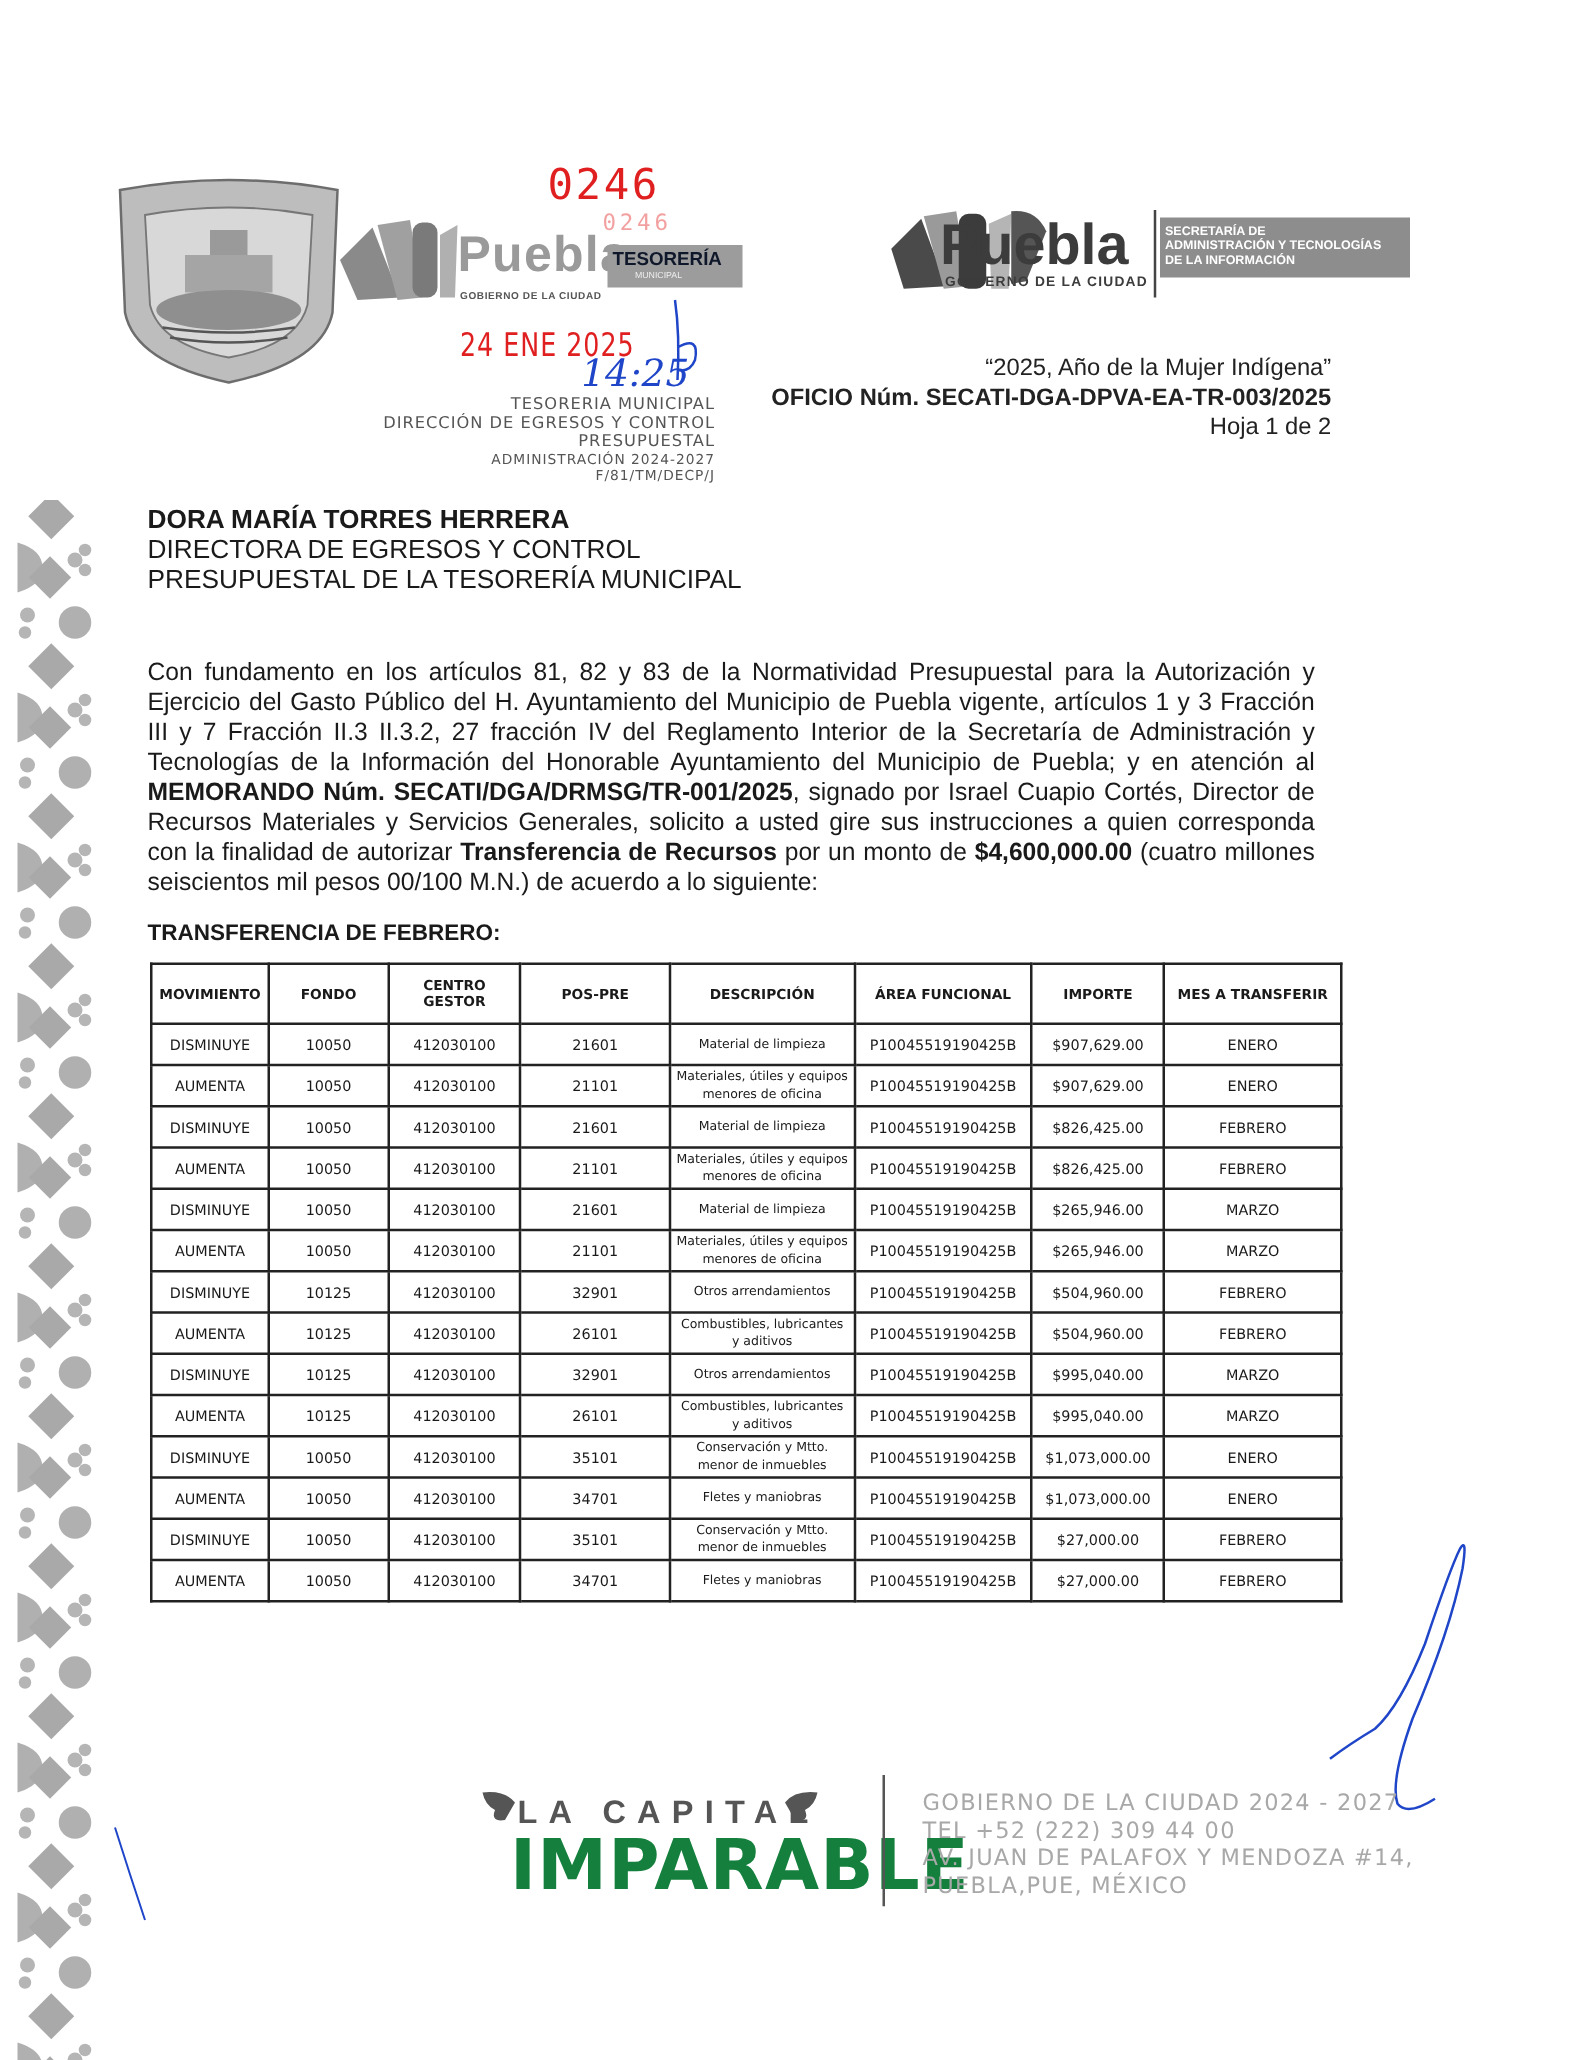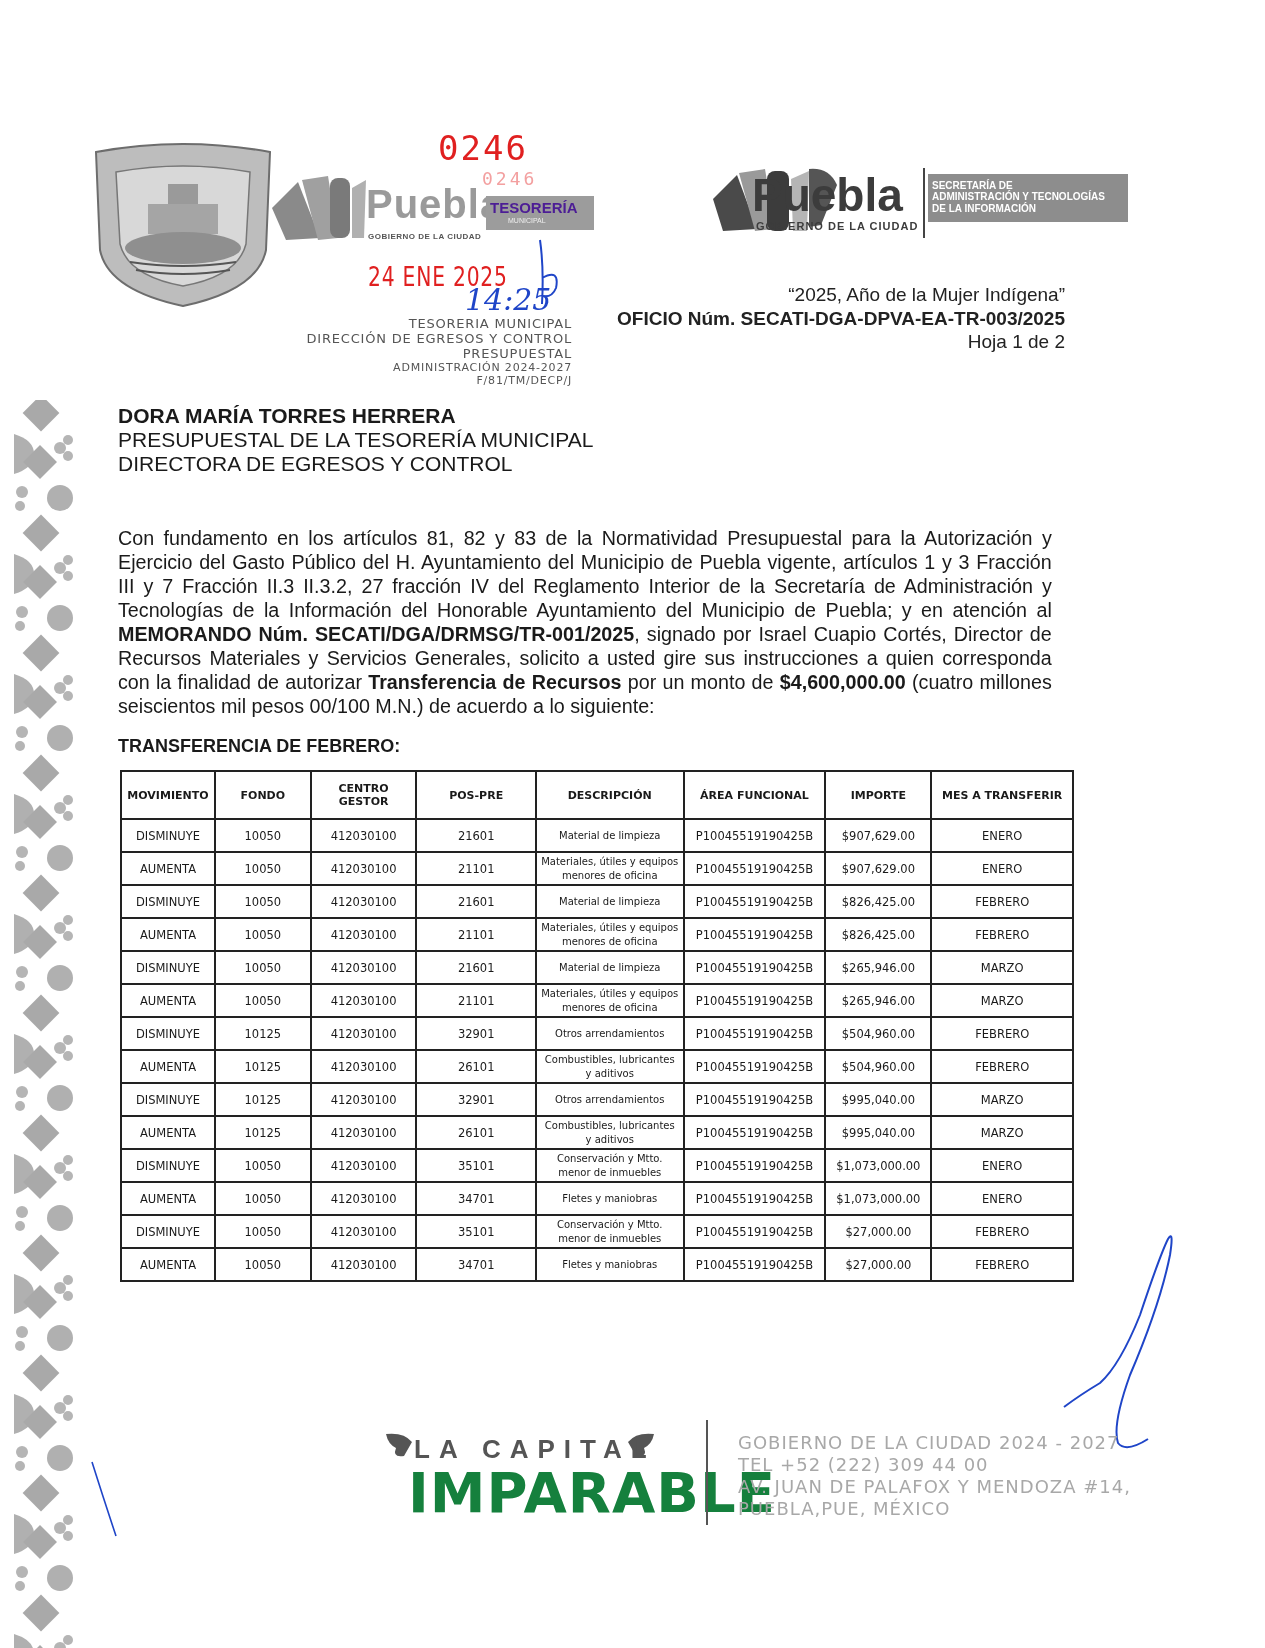--- a/index.html
+++ b/index.html
@@ -15,21 +15,21 @@
 
   
   .folio { left: 438px; top: 128px; font-family: "DejaVu Sans Mono", monospace; font-size: 34px; color: #e02020; letter-spacing: 2px; }
   .folio-ghost { left: 482px; top: 168px; font-family: "DejaVu Sans Mono", monospace; font-size: 18px; color: #f3a0a0; letter-spacing: 3px; }
 
   
   .tes-logo { left: 268px; top: 168px; width: 330px; height: 80px; }
   .tes-pueb { left: 366px; top: 182px; font-size: 40px; font-weight: bold; color: #9a9a9a; letter-spacing: 1px; }
   .tes-sub { left: 368px; top: 232px; font-size: 8px; font-weight: bold; color: #555; letter-spacing: 0.5px; }
   .tes-box { left: 486px; top: 196px; width: 108px; height: 34px; background: #9c9c9c; }
-  .tes-box-t { left: 490px; top: 199px; font-size: 15px; font-weight: bold; color: #4c1d95; }
+  .tes-box-t { left: 490px; top: 199px; font-size: 15px; font-weight: bold; color: #0f172a; }
   .tes-box-s { left: 508px; top: 217px; font-size: 7px; color: #eee; }
 
   
   .stamp-date { left: 368px; top: 262px; font-family: "DejaVu Sans", sans-serif; font-size: 26px; color: #e02020; transform: scaleX(0.78); transform-origin: left top; letter-spacing: 1px; }
   .stamp-time { left: 465px; top: 282px; font-family: "DejaVu Serif", serif; font-size: 30px; font-style: italic; color: #1f45c8; }
   .stamp-lines { left: 292px; top: 316px; width: 280px; text-align: right; font-family: "DejaVu Sans", sans-serif; color: #555; font-size: 13px; line-height: 15px; letter-spacing: 0.8px; }
   .stamp-lines .small { font-size: 11px; line-height: 13px; }
 
   
   .sec-logo { left: 624px; top: 165px; width: 300px; height: 70px; }
@@ -158,22 +158,22 @@
   <div>ADMINISTRACIÓN Y TECNOLOGÍAS</div>
   <div>DE LA INFORMACIÓN</div>
 </div>
 
 <div class="abs motto">“2025, Año de la Mujer Indígena”</div>
 <div class="abs oficio">OFICIO Núm. SECATI-DGA-DPVA-EA-TR-003/2025</div>
 <div class="abs hoja">Hoja 1 de 2</div>
 
 <div class="abs addr">
   <div class="name">DORA MARÍA TORRES HERRERA</div>
+  <div>DIRECTORA DE EGRESOS Y CONTROL</div>
   <div>PRESUPUESTAL DE LA TESORERÍA MUNICIPAL</div>
-  <div>DIRECTORA DE EGRESOS Y CONTROL</div>
 </div>
 
 <div class="abs body-text"><span>Con fundamento en los artículos 81, 82 y 83 de la Normatividad Presupuestal para la Autorización y Ejercicio del Gasto Público del H. Ayuntamiento del Municipio de Puebla vigente, artículos 1 y 3 Fracción III y 7 Fracción II.3 II.3.2, 27 fracción IV del Reglamento Interior de la Secretaría de Administración y Tecnologías de la Información del Honorable Ayuntamiento del Municipio de Puebla; y en atención al </span><b>MEMORANDO Núm. SECATI/DGA/DRMSG/TR-001/2025</b><span>, signado por Israel Cuapio Cortés, Director de Recursos Materiales y Servicios Generales, solicito a usted gire sus instrucciones a quien corresponda con la finalidad de autorizar </span><b>Transferencia de Recursos</b><span> por un monto de </span><b>$4,600,000.00</b><span> (cuatro millones seiscientos mil pesos 00/100 M.N.) de acuerdo a lo siguiente:</span></div>
 
 <div class="abs section-title">TRANSFERENCIA DE FEBRERO:</div>
 
 <table class="abs tbl">
   <colgroup>
     <col style="width:94px">
       <col style="width:96px">

